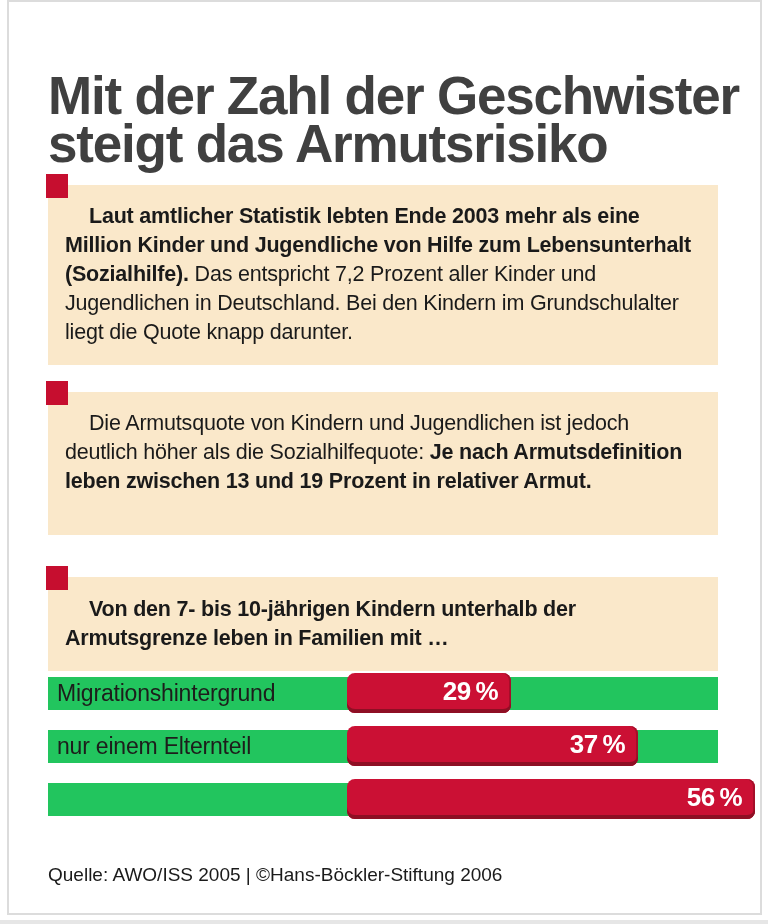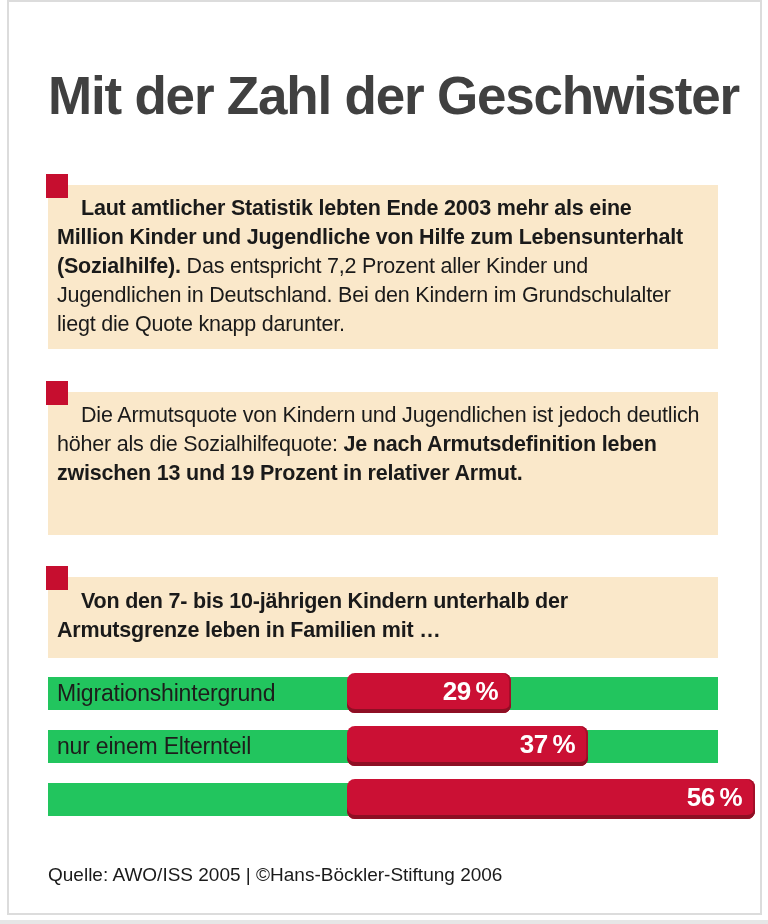--- a/index.html
+++ b/index.html
@@ -31,21 +31,21 @@
   }
   .title span { display: block; }
 
   
   .block {
     position: absolute; left: 48px; width: 670px;
     background: #fae8ca; box-sizing: border-box;
     color: #1a1a1a;
   }
   .block p {
-    margin: 0; font-size: 21.5px; line-height: 29px;
+    margin: 8px; font-size: 21.5px; line-height: 29px;
     letter-spacing: -0.2px; text-indent: 24px;
   }
   .block-1 { top: 185px; min-height: 160px; padding: 9px 14px 10px 9px; }
   .block-2 { top: 392px; min-height: 143px; padding: 9px 14px 10px 9px; }
   .block-3 { top: 577px; min-height: 81px;  padding: 10px 14px 10px 9px; }
   .block-3 p { font-weight: bold; }
   .bullet {
     position: absolute; left: -2px; top: -11px;
     width: 22px; height: 24px; background: #c60e2f;
   }
@@ -82,20 +82,21 @@
 </style>
 </head>
 <body>
 
 <div class="canvas">
 
   <div class="frame"></div>
 
   <h1 class="title">
     <span>Mit der Zahl der Geschwister</span>
+    <span>steigt das Armutsrisiko</span>
   </h1>
 
   <section class="block block-1">
     <span class="bullet"></span>
     <p><b>Laut amtlicher Statistik lebten Ende 2003 mehr als eine Million Kinder und Jugendliche von Hilfe zum Lebens­unterhalt (Sozialhilfe).</b><span> Das entspricht 7,2 Prozent aller Kinder und Jugendlichen in Deutschland. Bei den Kindern im Grundschulalter liegt die Quote knapp darunter.</span></p>
   </section>
 
   <section class="block block-2">
     <span class="bullet"></span>
     <p><span>Die Armutsquote von Kindern und Jugendlichen ist jedoch deutlich höher als die Sozialhilfequote: </span><b>Je nach Armutsdefinition leben zwischen 13 und 19 Prozent in relativer Armut.</b></p>
@@ -108,21 +109,21 @@
 
   <div class="chart-row row-1">
     <span class="row-label">Migrationshintergrund</span>
     <div class="bar" style="width: 164px;">
       <span class="bar-value">29 %</span>
     </div>
   </div>
 
   <div class="chart-row row-2">
     <span class="row-label">nur einem Elternteil</span>
-    <div class="bar" style="width: 241px; justify-content: flex-end;">
+    <div class="bar" style="width: 291px; justify-content: flex-end;">
       <span class="bar-value">37 %</span>
     </div>
   </div>
 
   <div class="chart-row row-3">
     <div class="bar" style="width: 408px;">
       <span class="bar-value">56 %</span>
     </div>
   </div>
 

